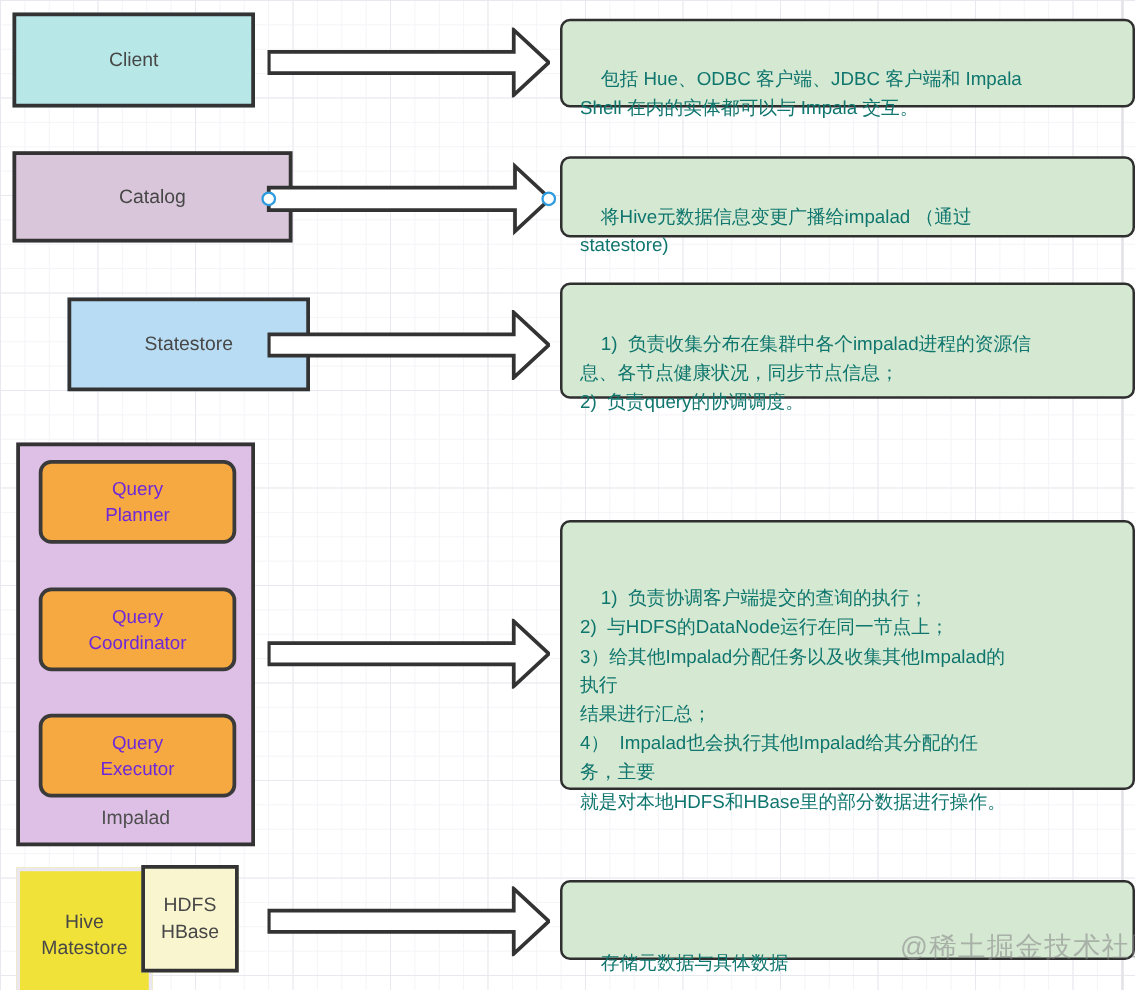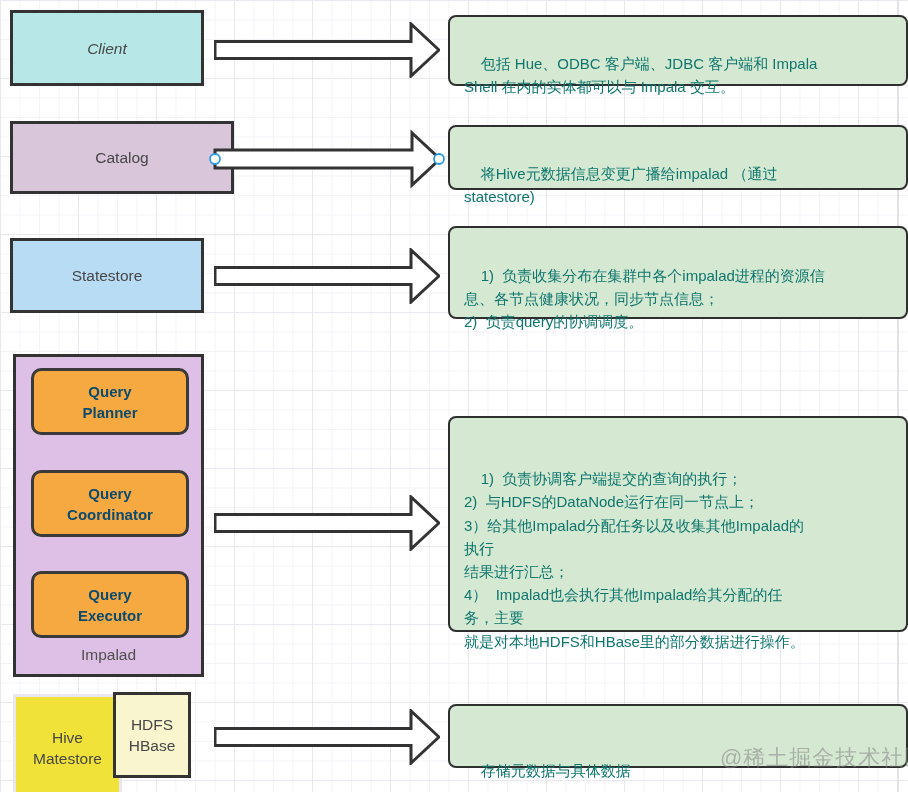--- a/index.html
+++ b/index.html
@@ -30,22 +30,22 @@
   }
   .node-client     { left: 10px;  top: 10px;  width: 194px; height: 76px; }
   .node-catalog    { left: 10px;  top: 121px; width: 224px; height: 73px; }
   .node-statestore { left: 10px;  top: 238px; width: 194px; height: 75px; }
 
   .node-impalad    { left: 13px;  top: 354px; width: 191px; height: 323px; display: block; }
   .sub-node {
     position: absolute; left: 15px; width: 158px; height: 67px;
     border: 3px solid #3a3a3a; border-radius: 10px;
     display: flex; align-items: center; justify-content: center;
-    color: #0c4a6e; font-size: 15px; text-align: center;
-    white-space: pre-line; line-height: 21px; font-weight: bold;
+    color: #6d28d9; font-size: 15px; text-align: center;
+    white-space: pre-line; line-height: 21px;
   }
   .sub-planner     { top: 11px; }
   .sub-coordinator { top: 113px; }
   .sub-executor    { top: 214px; }
   .impalad-label {
     position: absolute; left: 0; right: 0; bottom: 9px;
     text-align: center; color: #4f4f4f; font-size: 15.5px;
   }
 
   .node-hive { left: 13px;  top: 694px; width: 109px; height: 108px; border: 3px solid #eae7f1; }
@@ -71,29 +71,29 @@
     color: #858585; opacity: 0.55; white-space: nowrap;
   }
 </style>
 </head>
 <body>
 
 <div class="canvas">
 
   <div class="page-boundary"></div>
 
-  <div class="node node-client" style="background-color: rgb(183, 232, 231); font-style: italic;">
+  <div class="node node-client" style="background-color: rgb(183, 232, 231);">
     <span>Client</span>
   </div>
 
   <div class="node node-catalog" style="background-color: rgb(217, 198, 218);">
     <span>Catalog</span>
   </div>
 
-  <div class="node node-statestore" style="background-color: rgb(184, 220, 244);">
+  <div class="node node-statestore" style="background-color: rgb(184, 220, 244); margin-left: 44px;">
     <span>Statestore</span>
   </div>
 
   <div class="node node-impalad" style="background-color: rgb(222, 191, 230);">
     <div class="sub-node sub-planner" style="background-color: rgb(246, 168, 65);">
       <span>Query
 Planner</span>
     </div>
     <div class="sub-node sub-coordinator" style="background-color: rgb(246, 168, 65);">
       <span>Query

